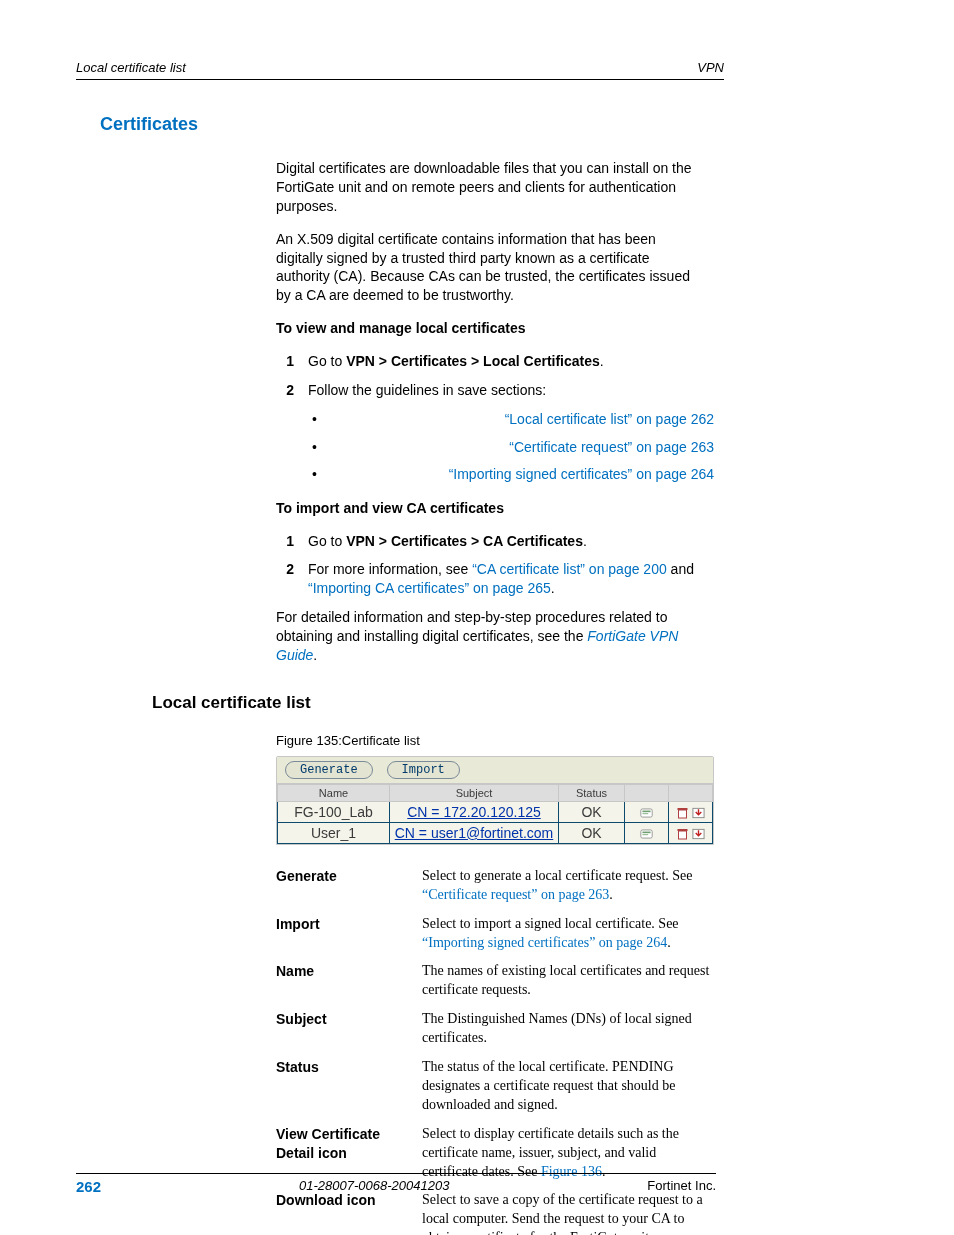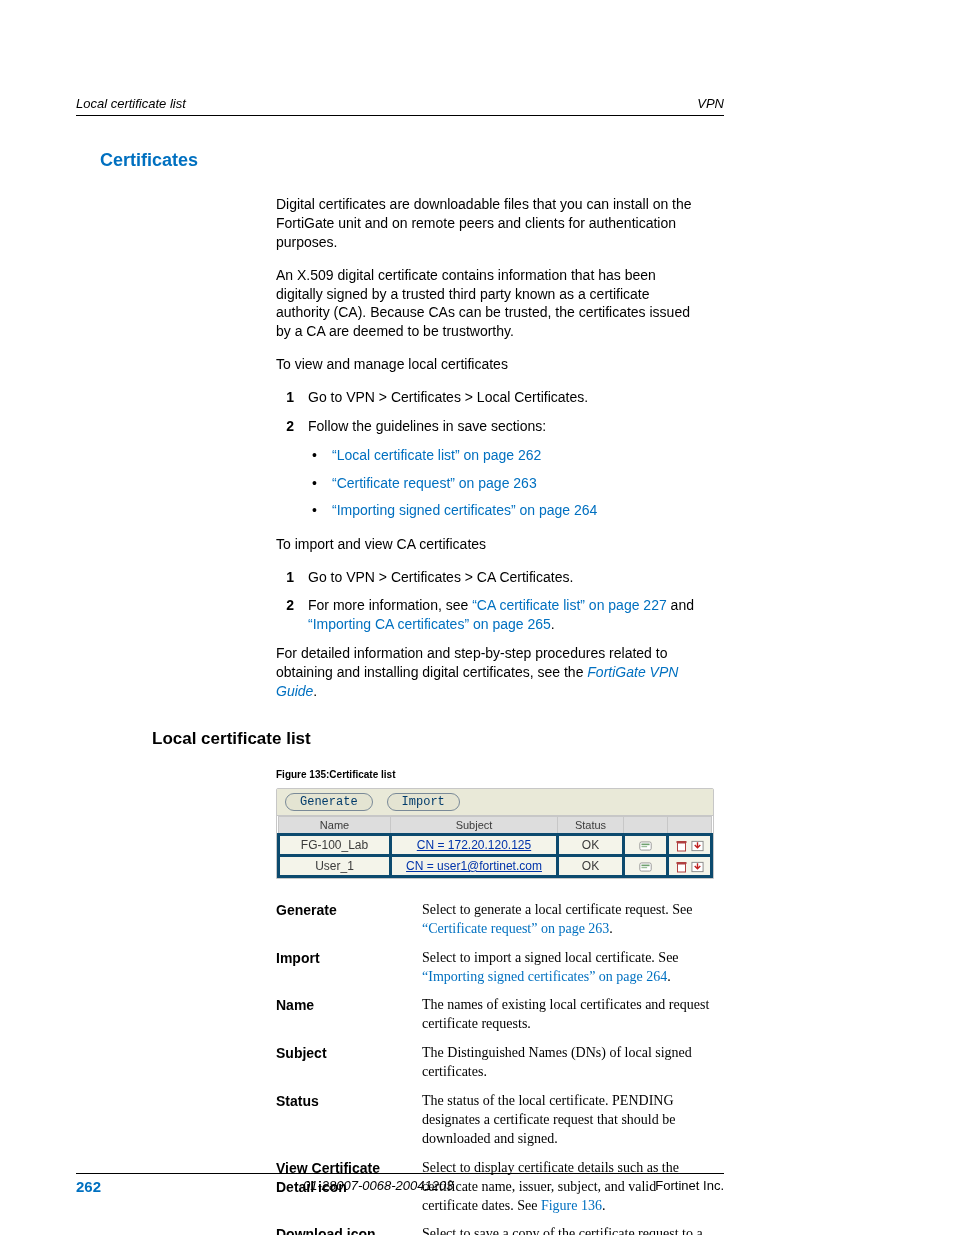--- a/index.html
+++ b/index.html
@@ -6,21 +6,21 @@
     font-family: Arial, Helvetica, sans-serif;
     font-size: 14px;
     color: #000;
     margin: 0;
     background: #fff;
   }
   .page {
     width: 800px;
     height: 1235px;
     box-sizing: border-box;
-    padding: 96px 76px 40px 76px;
+    padding: 60px 76px 40px 76px;
     position: relative;
   }
   .running-head {
     display: flex;
     justify-content: space-between;
     font-style: italic;
     font-size: 13px;
     border-bottom: 1px solid #000;
     padding-bottom: 4px;
     margin-bottom: 34px;
@@ -32,21 +32,21 @@
     margin: 0 0 24px 24px;
   }
   .body-col {
     margin-left: 200px;
     margin-right: 10px;
   }
   .para {
     margin: 0 9px 14px 0;
     line-height: 1.35;
   }
-  .bold { font-weight: normal; }
+  .bold { font-weight: bold; }
   .step {
     position: relative;
     margin: 0 0 10px 0;
     padding-left: 32px;
     line-height: 1.35;
   }
   .step .num {
     position: absolute;
     left: -12px;
     width: 30px;
@@ -54,36 +54,37 @@
     font-weight: bold;
   }
   .bullet-list {
     margin: 6px 0 14px 0;
   }
   .bullet-item {
     position: relative;
     padding-left: 56px;
     margin-bottom: 8px;
     line-height: 1.4;
+    text-align: right;
   }
   .bullet-item::before {
     content: "•";
     position: absolute;
     left: 36px;
   }
   .link { color: #0070c0; }
   .link-italic { color: #0070c0; font-style: italic; text-align: center; }
   h2.section {
     font-size: 17px;
     font-weight: bold;
     margin: 28px 0 20px 76px;
   }
   .figcap {
-    font-weight: bold;
-    font-size: 10px;
+    font-weight: normal;
+    font-size: 13px;
     margin: 10px 0 8px 0;
   }
 
   
   .cert-shot {
     border: 1px solid #c7c7c7;
     border-radius: 2px 2px 0 0;
     font-size: 11px;
     color: #3b3b3b;
     margin-bottom: 22px;
@@ -109,23 +110,23 @@
   .cert-table th {
     background: #dddddd;
     font-weight: normal;
     font-size: 11px;
     padding: 2px 4px;
     border: 1px solid #c7c7c7;
     text-align: center;
   }
   .cert-table td {
     background: #f4f4ea;
-    font-size: 12px;
+    font-size: 14px;
     padding: 2px 4px;
-    border: 3px solid #0c4a6e;
+    border: 1px solid #0c4a6e;
     text-align: center;
     white-space: nowrap;
     overflow: hidden;
   }
   .col-actions { width: 44px; }
   .col-status { width: 66px; }
   .col-name { width: 112px; }
   .sublink { color: #0033aa; text-decoration: underline; }
   .ico { width: 13px; height: 12px; display: inline-block; vertical-align: middle; }
 
@@ -139,21 +140,21 @@
   .def-term {
     width: 146px;
     flex-shrink: 0;
     font-weight: bold;
   }
   .def-body { flex: 1; font-family: Liberation Serif, serif; }
 
   .footer {
     position: absolute;
     left: 76px;
-    right: 76px;
+    right: 84px;
     bottom: 40px;
     border-top: 1px solid #000;
     padding-top: 4px;
     display: flex;
     justify-content: space-between;
     font-size: 13px;
   }
   .footer .pageno { color: #0070c0; font-weight: bold; font-size: 15px; }
   .footer .mid { font-style: italic; }
 </style>
@@ -194,21 +195,21 @@
 
     <p class="para bold">To import and view CA certificates</p>
 
     <div class="step">
       <span class="num">1</span>
       <span>Go to </span><span class="bold">VPN &gt; Certificates &gt; CA Certificates</span><span>.</span>
     </div>
 
     <div class="step">
       <span class="num">2</span>
-      <span>For more information, see </span><span class="link">“CA certificate list” on page 227</span><span> and </span><span class="link">“Importing CA certificates” on page 265</span><span>.</span>
+      <span>For more information, see </span><span class="link">“CA certificate list” on page 200</span><span> and </span><span class="link">“Importing CA certificates” on page 265</span><span>.</span>
     </div>
 
     <p class="para">
       <span>For detailed information and step-by-step procedures related to obtaining and installing digital certificates, see the </span><span class="link-italic">FortiGate VPN Guide</span><span>.</span>
     </p>
   </div>
 
   <h2 class="section">Local certificate list</h2>
 
   <div class="body-col">

